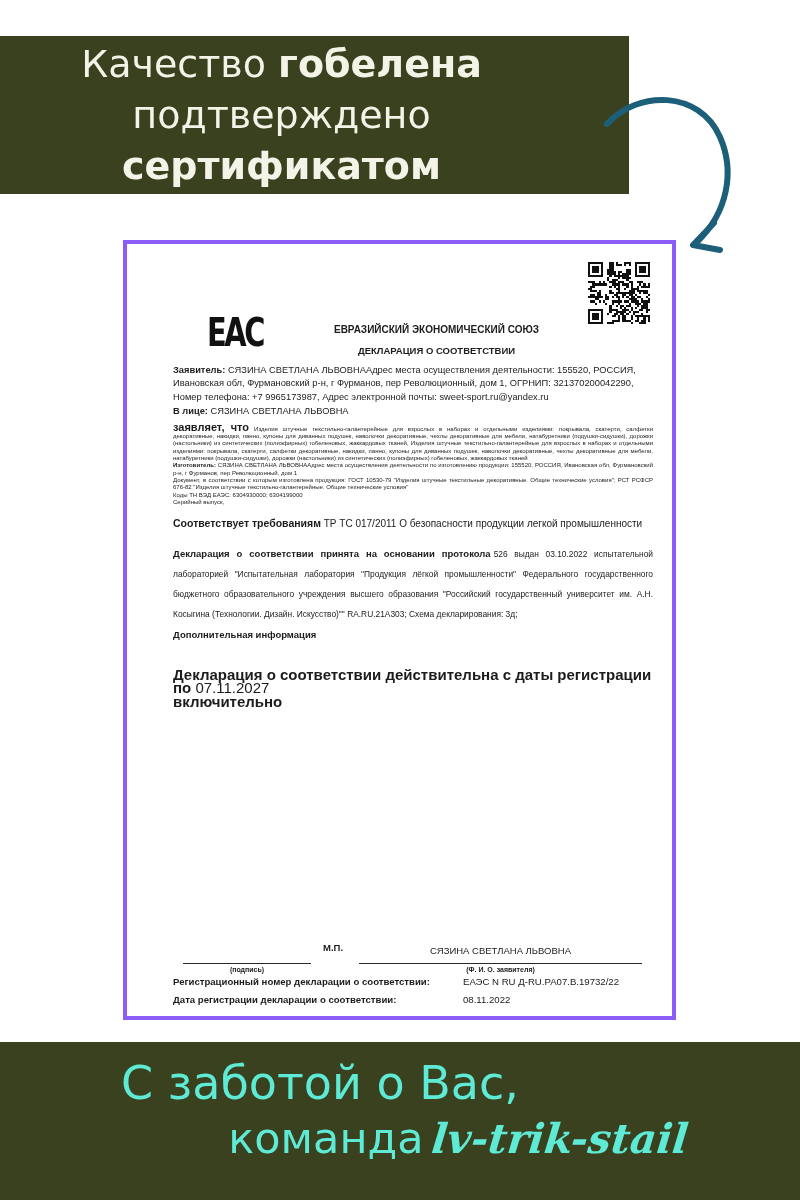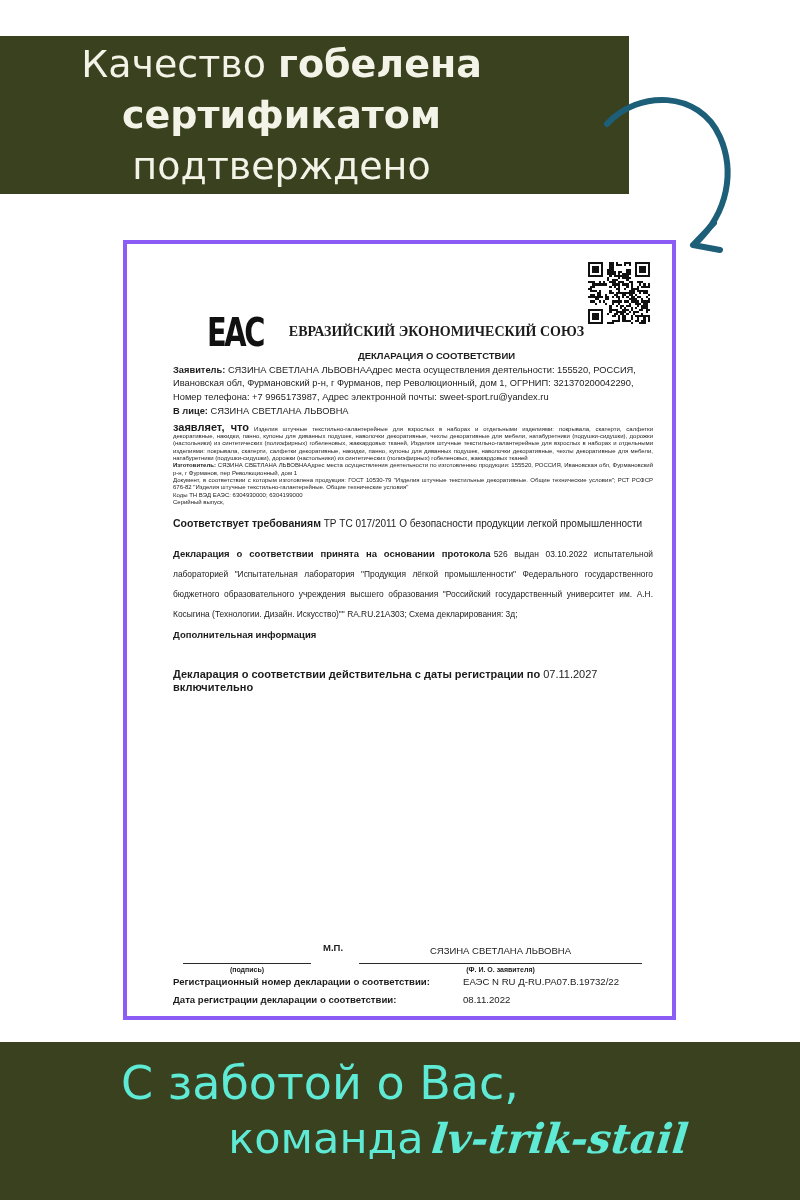--- a/index.html
+++ b/index.html
@@ -22,40 +22,40 @@
 
   
   .arrow-wrap{position:absolute;left:602px;top:92px;width:145px;height:165px;}
 
   
   .certificate{position:absolute;left:123px;top:240px;width:553px;height:780px;background:#fff;
       border:4px solid #8b5cf6;box-sizing:border-box;}
   .eac{position:absolute;left:80px;top:66px;font-family:"DejaVu Sans",sans-serif;font-weight:700;
       font-size:37px;letter-spacing:-3px;transform:scale(.78,1.06);transform-origin:left top;color:#111;}
   .cert-titles{position:absolute;left:90px;right:16px;top:80px;text-align:center;font-weight:700;}
-  .cert-title1{font-size:14px;font-family:Liberation Serif, serif;}
+  .cert-title1{font-size:10px;}
   .cert-title2{font-size:9.5px;margin-top:10px;}
   .qr{position:absolute;left:459px;top:16px;width:66px;height:66px;}
 
   .cert-body{position:absolute;left:46px;top:120px;width:480px;}
   .cert-body p{margin:0;}
   .applicant{font-size:9.3px;line-height:13.3px;}
   .applicant b,.inperson b{font-weight:700;}
   .inperson{font-size:9.3px;margin-top:2px !important;}
   .declares{margin-top:8px !important;font-size:6px;line-height:7.3px;text-align:justify;}
   .dl-label{font-size:11px;font-weight:700;padding-right:5px;}
   .tinyp{font-size:6px;line-height:7.3px;text-align:justify;}
   .tinyp b{font-weight:700;}
   .tinyline{font-size:6px;line-height:7.3px;}
   .complies{margin-top:11px !important;font-size:10px;line-height:13.5px;}
   .complies b{font-size:10.5px;}
   .basis{margin-top:13px !important;font-size:8.4px;line-height:20px;text-align:justify;}
   .basis b{font-size:9.5px;padding-right:3px;}
   .additional{margin-top:5px !important;font-size:9.5px;font-weight:700;}
-  .valid{margin-top:28px !important;font-size:11px;line-height:13.5px;}
+  .valid{margin-top:28px !important;font-size:15px;line-height:13.5px;}
   .valid .vb{font-weight:700;}
 
   .mp{position:absolute;left:196px;top:698px;font-weight:700;font-size:9.5px;}
   .sig-name{position:absolute;left:232px;top:701px;width:283px;text-align:center;font-size:9.5px;}
   .line-left{position:absolute;left:56px;top:719px;width:128px;border-top:1.5px solid #2a2a2a;}
   .line-right{position:absolute;left:232px;top:719px;width:283px;border-top:1.5px solid #2a2a2a;}
   .cap-left{position:absolute;left:56px;top:722px;width:128px;text-align:center;font-size:7px;font-weight:700;}
   .cap-right{position:absolute;left:232px;top:722px;width:283px;text-align:center;font-size:7px;font-weight:700;}
   .reg-label{position:absolute;left:46px;top:732px;font-weight:700;font-size:9.6px;}
   .reg-value{position:absolute;left:336px;top:732px;font-size:9.6px;}
@@ -70,22 +70,22 @@
   .bb-script{font-family:"DejaVu Serif",serif;font-style:italic;font-weight:700;display:inline-block;
       transform:skewX(-6deg);font-size:41px;padding-left:8px;}
 </style>
 </head>
 <body>
 
 <div class="page">
 
   <div class="top-banner">
     <div class="tb-line"><span>Качество </span><span class="b">гобелена</span></div>
+    <div class="tb-line">подтверждено</div>
     <div class="tb-line tb-bold">сертификатом</div>
-    <div class="tb-line">подтверждено</div>
   </div>
 
   <div class="arrow-wrap">
     <svg viewBox="0 0 145 165" width="145" height="165">
       <path d="M5 32 C36 -2, 97 -2, 118 45 C133 79, 126 120, 95 150" fill="none" stroke="#1d5e79" stroke-width="6" stroke-linecap="round"></path>
       <path d="M112 131 L91 153 L118 158" fill="none" stroke="#1d5e79" stroke-width="6" stroke-linecap="round" stroke-linejoin="round"></path>
     </svg>
   </div>
 
   <div class="certificate">

